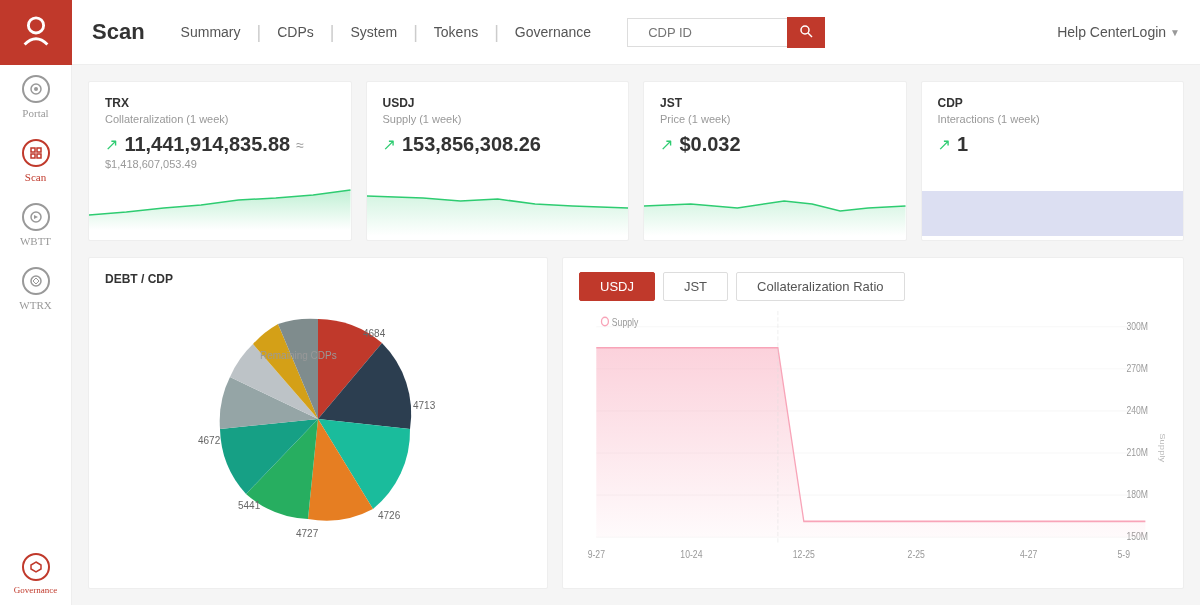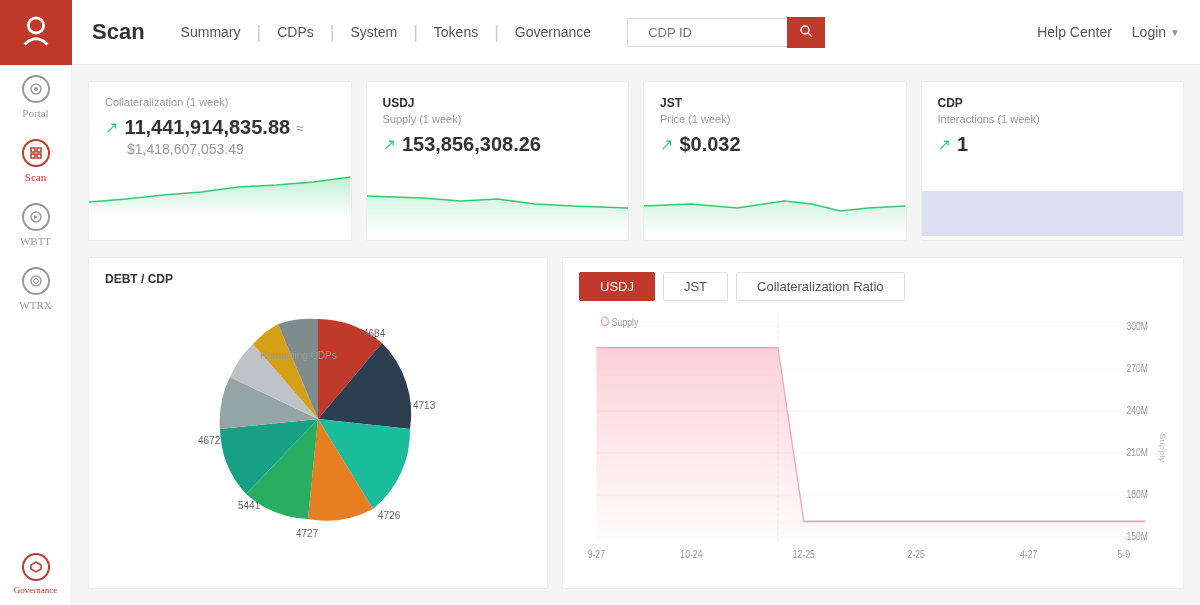--- a/index.html
+++ b/index.html
@@ -96,21 +96,20 @@
       border: none;
       padding: 7px 12px;
       cursor: pointer;
       color: white;
       font-size: 14px;
     }
     .header-right {
       margin-left: auto;
       display: flex;
       align-items: flex-end;
-      gap: 20px;
       font-size: 14px;
       color: #555;
     }
     .login-btn { cursor: pointer; display: flex; align-items: center; gap: 4px; }
     .chevron { font-size: 10px; color: #999; }
 
     
     .content { flex: 1; padding: 16px; overflow: hidden; display: flex; flex-direction: column; gap: 16px; }
 
     
@@ -124,21 +123,21 @@
       min-height: 155px;
       display: flex;
       flex-direction: column;
       overflow: hidden;
     }
     .stat-label { font-size: 12px; font-weight: bold; color: #333; margin-bottom: 3px; }
     .stat-sublabel { font-size: 11px; color: #999; margin-bottom: 8px; }
     .stat-value-row { display: flex; align-items: center; gap: 6px; }
     .stat-arrow { color: #2ecc71; font-size: 16px; }
     .stat-value { font-size: 20px; font-weight: bold; color: #333; }
-    .stat-subvalue { font-size: 14px; color: #999; margin-top: 2px; margin-left: 22px; }
+    .stat-subvalue { font-size: 11px; color: #999; margin-top: 2px; }
     .stat-chart { flex: 1; position: relative; overflow: hidden; margin: 0 -16px; }
 
     
     .charts-row { display: flex; gap: 14px; flex: 1; overflow: hidden; }
     .debt-card {
       width: 460px;
       background: #fff;
       border: 1px solid #eee;
       padding: 14px 16px;
       border-radius: 2px;
@@ -267,20 +266,21 @@
         <span class="chevron">▼</span>
       </div>
     </div>
   </div>
 
   <div class="content">
 
     <div class="stats-row">
 
       <div class="stat-card">
+        <div class="stat-label">TRX</div>
         <div class="stat-sublabel">Collateralization (1 week)</div>
         <div class="stat-value-row">
           <span class="stat-arrow">↗</span>
           <span class="stat-value">11,441,914,835.88</span>
           <span style="color:#999;font-size:14px">≈</span>
         </div>
         <div class="stat-subvalue">$1,418,607,053.49</div>
         <div class="stat-chart">
           <svg class="mini-chart" viewBox="0 0 280 60" preserveAspectRatio="none">
             <defs>

